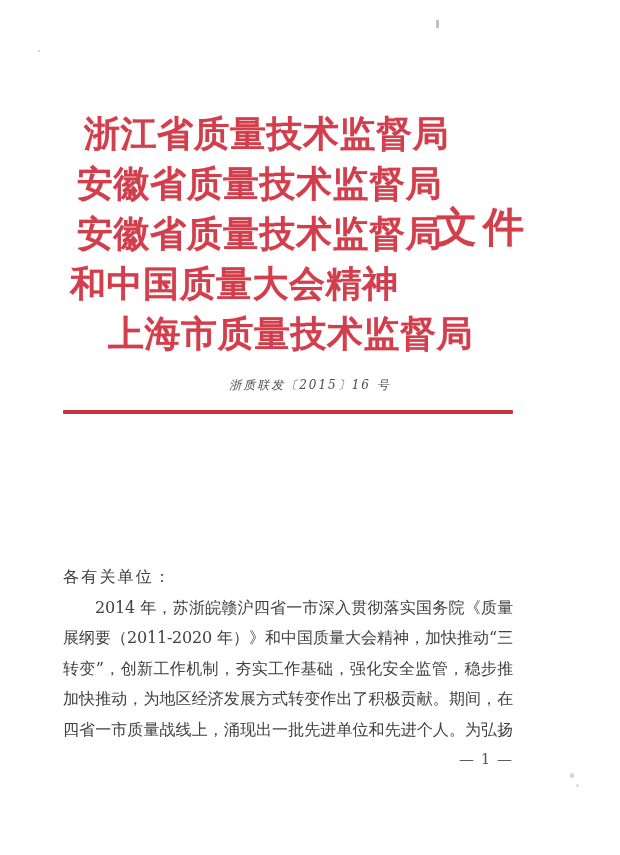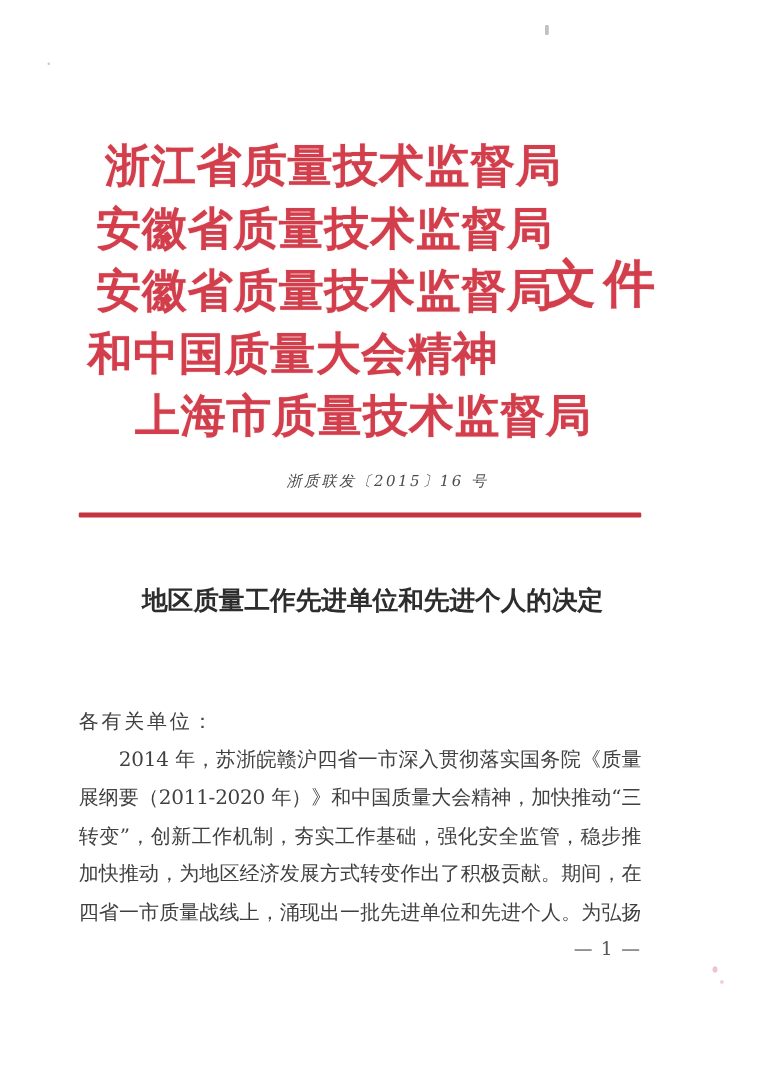--- a/index.html
+++ b/index.html
@@ -170,21 +170,20 @@
     <div class="agency a5">上海市质量技术监督局</div>
   </div>
 
   <div class="doc-type">文件</div>
 
   <div class="doc-number">浙质联发〔2015〕16 号</div>
 
   <div class="red-rule"></div>
 
   <h1 class="title">
-    <div>地区质量工作先进单位和先进个人的决定</div>
   </h1>
 
   <div class="body-block">
     <div class="body-line salutation">各有关单位：</div>
     <div class="body-line stretch indent">2014 年，苏浙皖赣沪四省一市深入贯彻落实国务院《质量发</div>
     <div class="body-line stretch">展纲要（2011-2020 年）》和中国质量大会精神，加快推动“三个</div>
     <div class="body-line stretch">转变”，创新工作机制，夯实工作基础，强化安全监管，稳步推进</div>
     <div class="body-line stretch">加快推动，为地区经济发展方式转变作出了积极贡献。期间，在</div>
     <div class="body-line stretch">四省一市质量战线上，涌现出一批先进单位和先进个人。为弘扬</div>
   </div>

